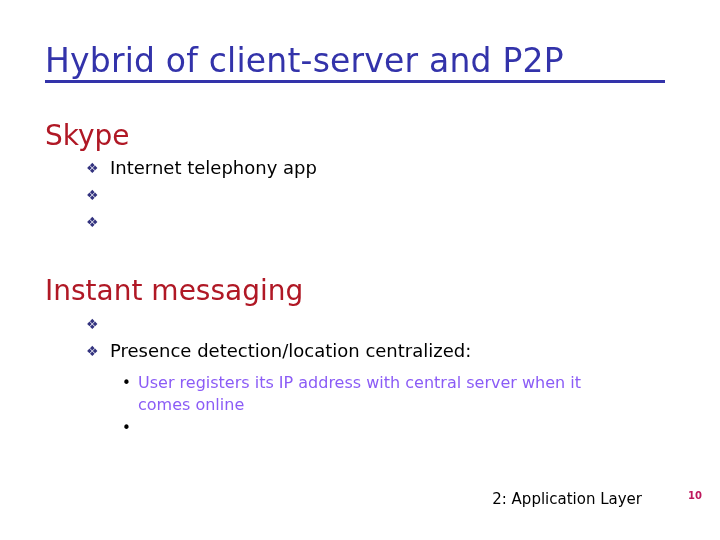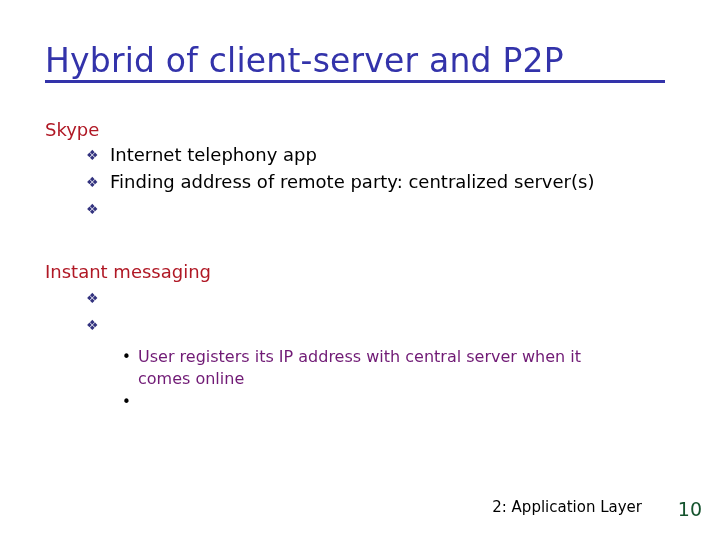--- a/index.html
+++ b/index.html
@@ -40,21 +40,21 @@
   .body-area {
     position: absolute;
     left: 0;
     top: 118px;
     width: 720px;
   }
 
   .section-heading {
     color: #B01825;
     font-family: "DejaVu Sans", sans-serif;
-    font-size: 18px;
+    font-size: 28px;
     font-weight: 400;
     margin: 0 0 2px 45px;
     line-height: 1.3;
     white-space: nowrap;
   }
   .section-heading.tight {
     margin-top: 22px;
   }
 
   .bullet-l2 {
@@ -87,96 +87,97 @@
   }
   .bullet-l3 .marker {
     color: #000000;
     font-size: 15px;
     line-height: 22px;
     width: 16px;
     flex: 0 0 16px;
     text-align: left;
   }
   .bullet-l3 .text {
-    color: #701a75;
+    color: #8b5cf6;
     font-size: 16px;
     font-family: "DejaVu Sans", sans-serif;
     line-height: 22px;
     max-width: 492px;
   }
 
   .group-gap {
     height: 14px;
   }
   .group-gap-small {
     height: 6px;
   }
 
   
   .footer {
     position: absolute;
     left: 0;
-    bottom: 22px;
+    bottom: 30px;
     width: 720px;
     height: 20px;
   }
   .footer-label {
     position: absolute;
     right: 78px;
     top: 0;
     color: #000000;
     font-family: "DejaVu Sans", sans-serif;
     font-size: 15px;
     white-space: nowrap;
   }
   .footer-page {
     position: absolute;
     right: 18px;
     top: 0;
-    color: #14532d;
+    color: #be185d;
     font-family: "DejaVu Sans", sans-serif;
-    font-size: 19px;
+    font-size: 10px;
     white-space: nowrap;
+    font-weight: bold;
   }
 </style>
 </head>
 <body>
 
 <div class="slide">
 
   <div class="slide-title">Hybrid of client-server and P2P</div>
 
   <div class="body-area">
 
     <div class="section-heading">Skype</div>
 
     <div class="bullet-l2">
       <span class="marker">❖</span>
       <span class="text">Internet telephony app</span>
     </div>
 
     <div class="bullet-l2">
       <span class="marker">❖</span>
-      <span class="text">Finding address of remote party: centralized server(s)</span>
     </div>
 
     <div class="bullet-l2">
       <span class="marker">❖</span>
     </div>
 
     <div class="group-gap"></div>
 
     <div class="section-heading tight">Instant messaging</div>
 
     <div class="bullet-l2">
       <span class="marker">❖</span>
     </div>
 
     <div class="bullet-l2">
       <span class="marker">❖</span>
+      <span class="text">Presence detection/location centralized:</span>
     </div>
 
     <div class="group-gap-small"></div>
 
     <div class="bullet-l3">
       <span class="marker">•</span>
       <span class="text">User registers its IP address with central server when it comes online</span>
     </div>
 
     <div class="bullet-l3">

